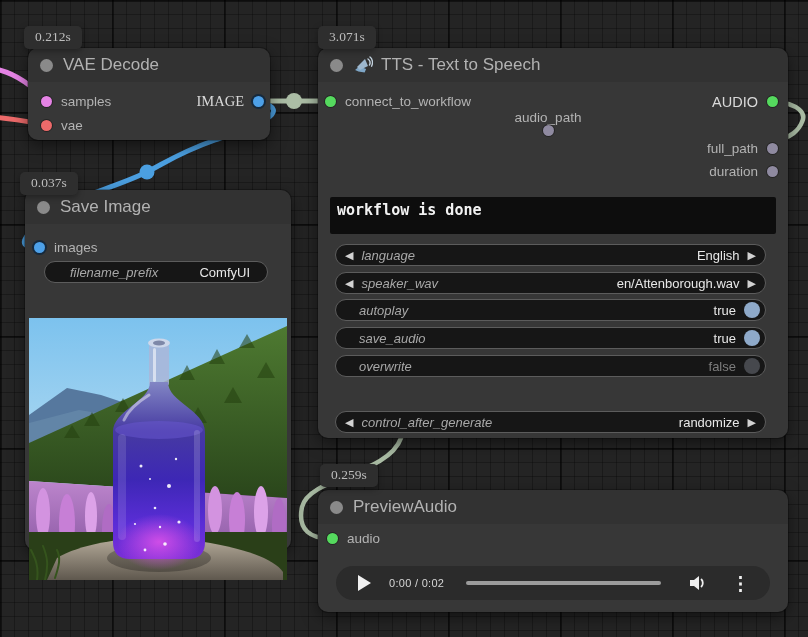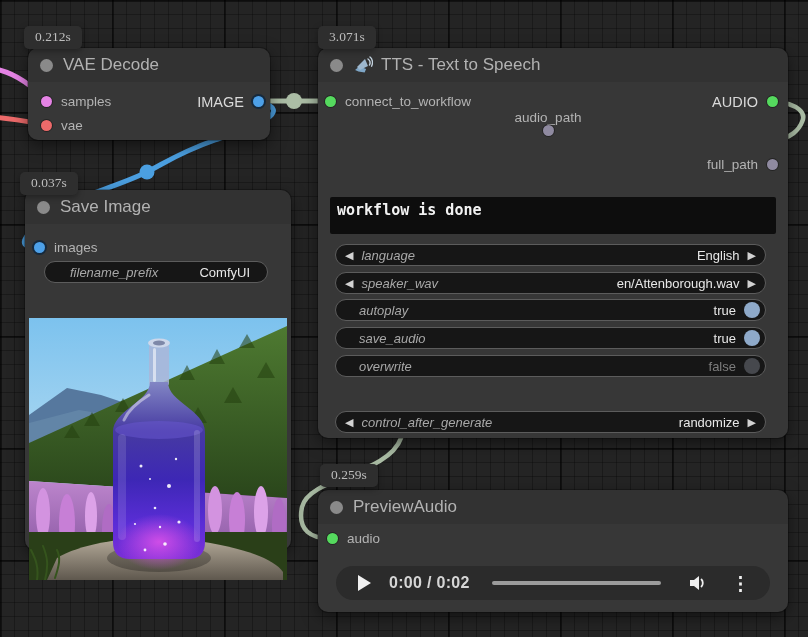--- a/index.html
+++ b/index.html
@@ -67,21 +67,21 @@
   }
   .tts-icon { margin-right:8px; flex:none; display:inline-flex; }
 
   .image-preview { position:absolute; overflow:hidden; background:#111; }
 
   .audio-player {
     position:absolute; height:34px; border-radius:17px; background:#2b2b2b;
     display:flex; align-items:center; padding:0 16px;
   }
   .play-icon { width:0; height:0; border-left:13px solid #f0f0f0; border-top:8px solid transparent; border-bottom:8px solid transparent; margin:0 4px 0 6px; flex:none; }
-  .time-text { font-size:16px; color:#d6d6d6; margin:0 10px 0 14px; white-space:nowrap; letter-spacing:0.3px;font-weight:bold; }
+  .time-text { font-size:11px; color:#d6d6d6; margin:0 10px 0 14px; white-space:nowrap; letter-spacing:0.3px; }
   .seek-bar { flex:1 1 auto; height:4px; background:#9c9c9c; border-radius:2px; margin:0 16px 0 12px; }
   .volume-icon { flex:none; margin:0 10px; display:inline-flex; }
   .kebab-icon { flex:none; color:#f0f0f0; font-size:19px; font-weight:bold; margin:0 4px 0 14px; line-height:1; }
 </style>
 </head>
 <body>
 
 <svg class="links" width="808" height="637">
   <path d="M -10 68 C 18 72 38 92 46 101" fill="none" stroke-width="5" stroke-linecap="round" stroke="#e583e5"></path>
   <path d="M -10 117 C 14 118 34 123 46 125" fill="none" stroke-width="5" stroke-linecap="round" stroke="#ed6a6a"></path>
@@ -98,21 +98,21 @@
     <span class="node-title">VAE Decode</span>
   </div>
   <div class="slot-row" style="top:43px; padding-left:13px;">
     <span class="dot dot-pink"></span>
     <span class="slot-label">samples</span>
   </div>
   <div class="slot-row" style="top:67px; padding-left:13px;">
     <span class="dot dot-red"></span>
     <span class="slot-label">vae</span>
   </div>
-  <div class="slot-row out" style="top:43px; padding-right:6px;">
+  <div class="slot-row out" style="top:43px; padding-right:6px;font-family:Liberation Serif, serif;">
     <span class="slot-label big">IMAGE</span>
     <span class="dot dot-blue"></span>
   </div>
 </div>
 
 <div class="node" style="left:25px; top:190px; width:266px; height:360px;">
   <div class="node-header">
     <span class="collapse-dot"></span>
     <span class="node-title">Save Image</span>
   </div>
@@ -240,22 +240,26 @@
     <span class="slot-label">connect_to_workflow</span>
   </div>
   <div class="slot-row out" style="top:43px; padding-right:10px;">
     <span class="slot-label big">AUDIO</span>
     <span class="dot dot-green"></span>
   </div>
   <div class="slot-row out" style="top:67px; padding-right:10px;flex-direction:column;">
     <span class="slot-label">audio_path</span>
     <span class="dot dot-gray"></span>
   </div>
-  <div class="slot-row out" style="top:90px; padding-right:10px;margin-top:16px;">
+  <div class="slot-row out" style="top:90px; padding-right:10px;">
     <span class="slot-label">full_path</span>
+    <span class="dot dot-gray"></span>
+  </div>
+  <div class="slot-row out" style="top:113px; padding-right:10px;">
+    <span class="slot-label">duration</span>
     <span class="dot dot-gray"></span>
   </div>
 
   <div class="tts-textbox" style="left:12px; top:149px; width:446px; height:37px;">workflow is done</div>
 
   <div class="widget" style="left:17px; top:196px; width:431px;">
     <span class="arrow">◀</span>
     <span class="w-label">language</span>
     <span class="w-value">English</span>
     <span class="arrow">▶</span>

